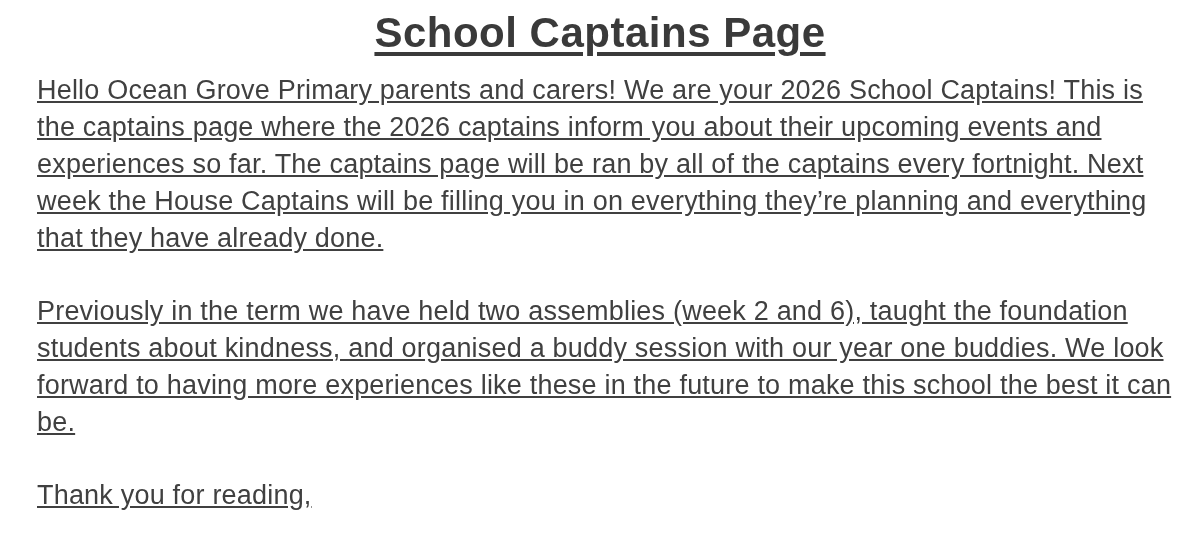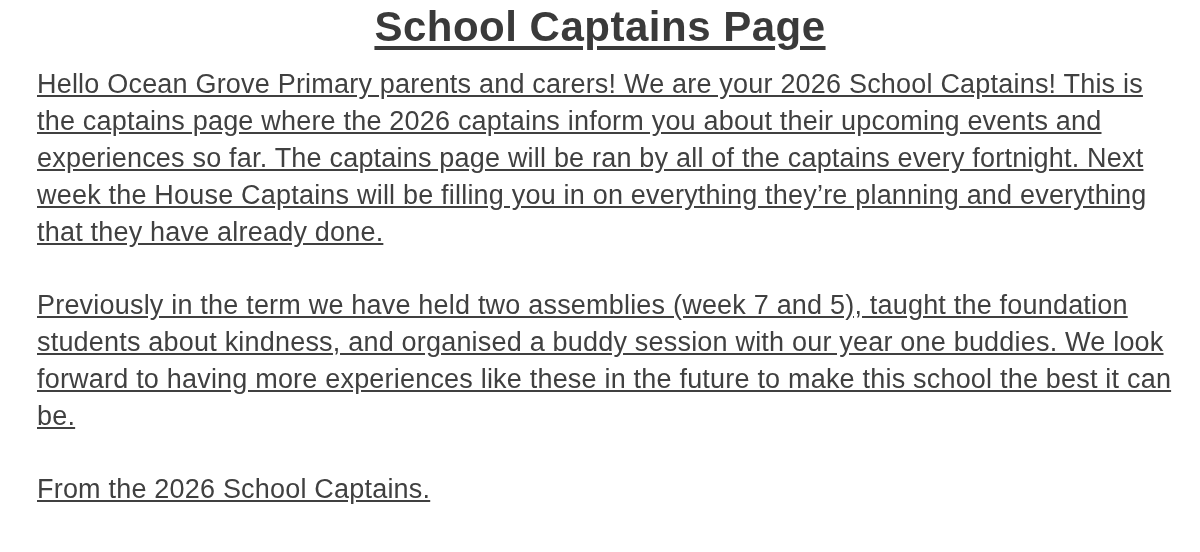--- a/index.html
+++ b/index.html
@@ -14,21 +14,21 @@
     font-family: "Liberation Sans", "DejaVu Sans", sans-serif;
   }
   .page {
     width: 1200px;
     height: 552px;
     background: #ffffff;
     box-sizing: border-box;
   }
   .page-title {
     margin: 0;
-    padding-top: 0;
+    padding-top: 6px;
     text-align: center;
     font-size: 42px;
     line-height: 54px;
     font-weight: 700;
     color: #3a3a3a;
     letter-spacing: 0.5px;
     text-decoration: underline;
     text-decoration-thickness: 4px;
     text-underline-offset: 5px;
   }
@@ -50,18 +50,19 @@
 </style>
 </head>
 <body>
 
 <div class="page">
   <h1 class="page-title">School Captains Page</h1>
 
   <div class="body-text">
     <p>Hello Ocean Grove Primary parents and carers! We are your 2026 School Captains! This is the captains page where the 2026 captains inform you about their upcoming events and experiences so far. The captains page will be ran by all of the captains every fortnight. Next week the House Captains will be filling you in on everything they’re planning and everything that they have already done.</p>
 
-    <p>Previously in the term we have held two assemblies (week 7 and 5), taught the foundation students about kindness, and organised a buddy session with our year one buddies. We look forward to having more experiences like these in the future to make this school the best it can be.</p>
+    <p>Previously in the term we have held two assemblies (week 2 and 6), taught the foundation students about kindness, and organised a buddy session with our year one buddies. We look forward to having more experiences like these in the future to make this school the best it can be.</p>
 
+    <p>Thank you for reading,</p>
 
     <p>From the 2026 School Captains.</p>
   </div>
 </div>
 
 </body></html>

